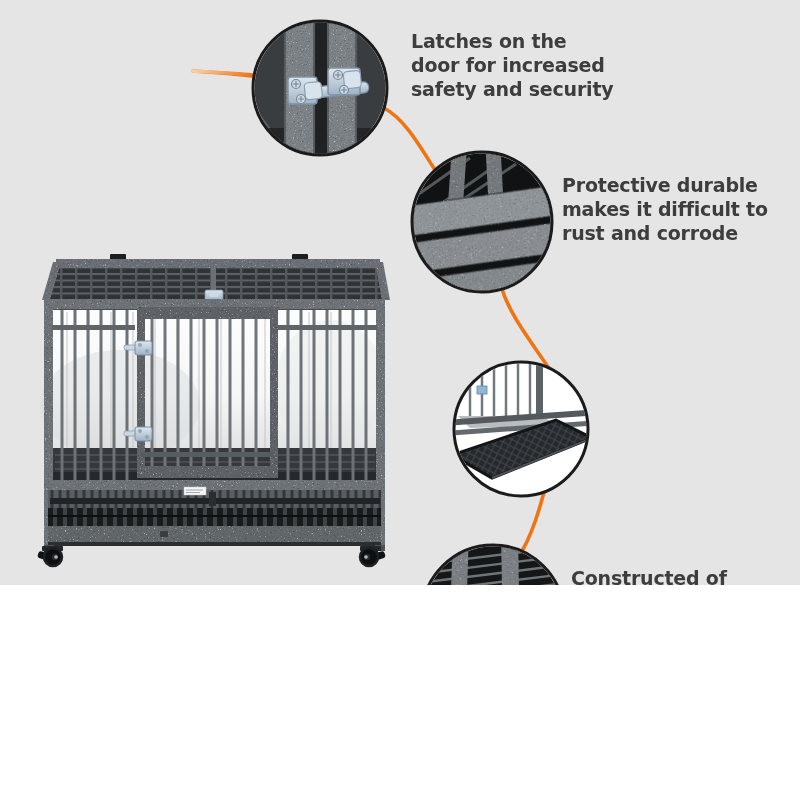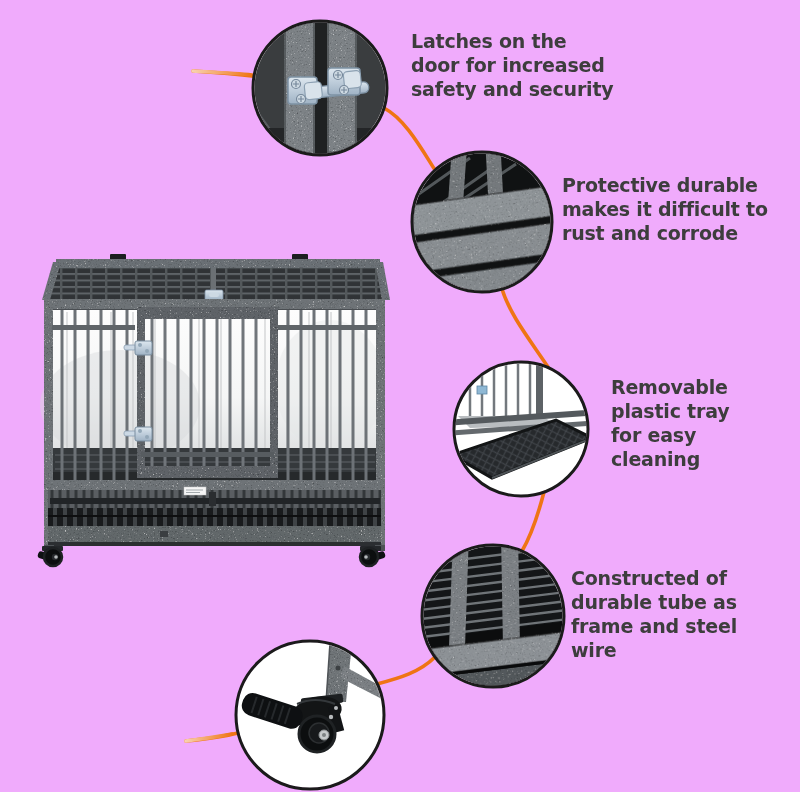--- a/index.html
+++ b/index.html
@@ -1,16 +1,16 @@
 <!DOCTYPE html>
 <html><head>
 <meta charset="utf-8">
 <style>
   html,body{margin:0;padding:0;background:#ffffff;}
-  .stage{position:relative;width:800px;height:792px;background:#f0abfc;overflow:hidden;
+  .stage{position:relative;width:800px;height:585px;background:#e5e5e5;overflow:hidden;
          font-family:"DejaVu Sans",sans-serif;}
   .stage svg{position:absolute;left:0;top:0;}
   .ft{position:absolute;white-space:pre;font-weight:bold;font-size:19px;line-height:24px;
       color:#3d3d3d;letter-spacing:-0.2px;font-family:"DejaVu Sans",sans-serif;}
 </style>
 </head>
 <body>
 
 <div class="stage">
 
@@ -303,22 +303,18 @@
     <circle cx="310" cy="715" r="74" fill="none" stroke="#1b1b1b" stroke-width="3"></circle>
   </g>
 </svg>
 
   <div class="ft" style="left:411px;top:29px">Latches on the
 door for increased
 safety and security</div>
   <div class="ft" style="left:562px;top:173px">Protective durable
 makes it difficult to
 rust and corrode</div>
-  <div class="ft" style="left:611px;top:375px">Removable
-plastic tray
-for easy
-cleaning</div>
   <div class="ft" style="left:571px;top:566px">Constructed of
 durable tube as
 frame and steel
 wire</div>
 
 </div>
 
 </body></html>

